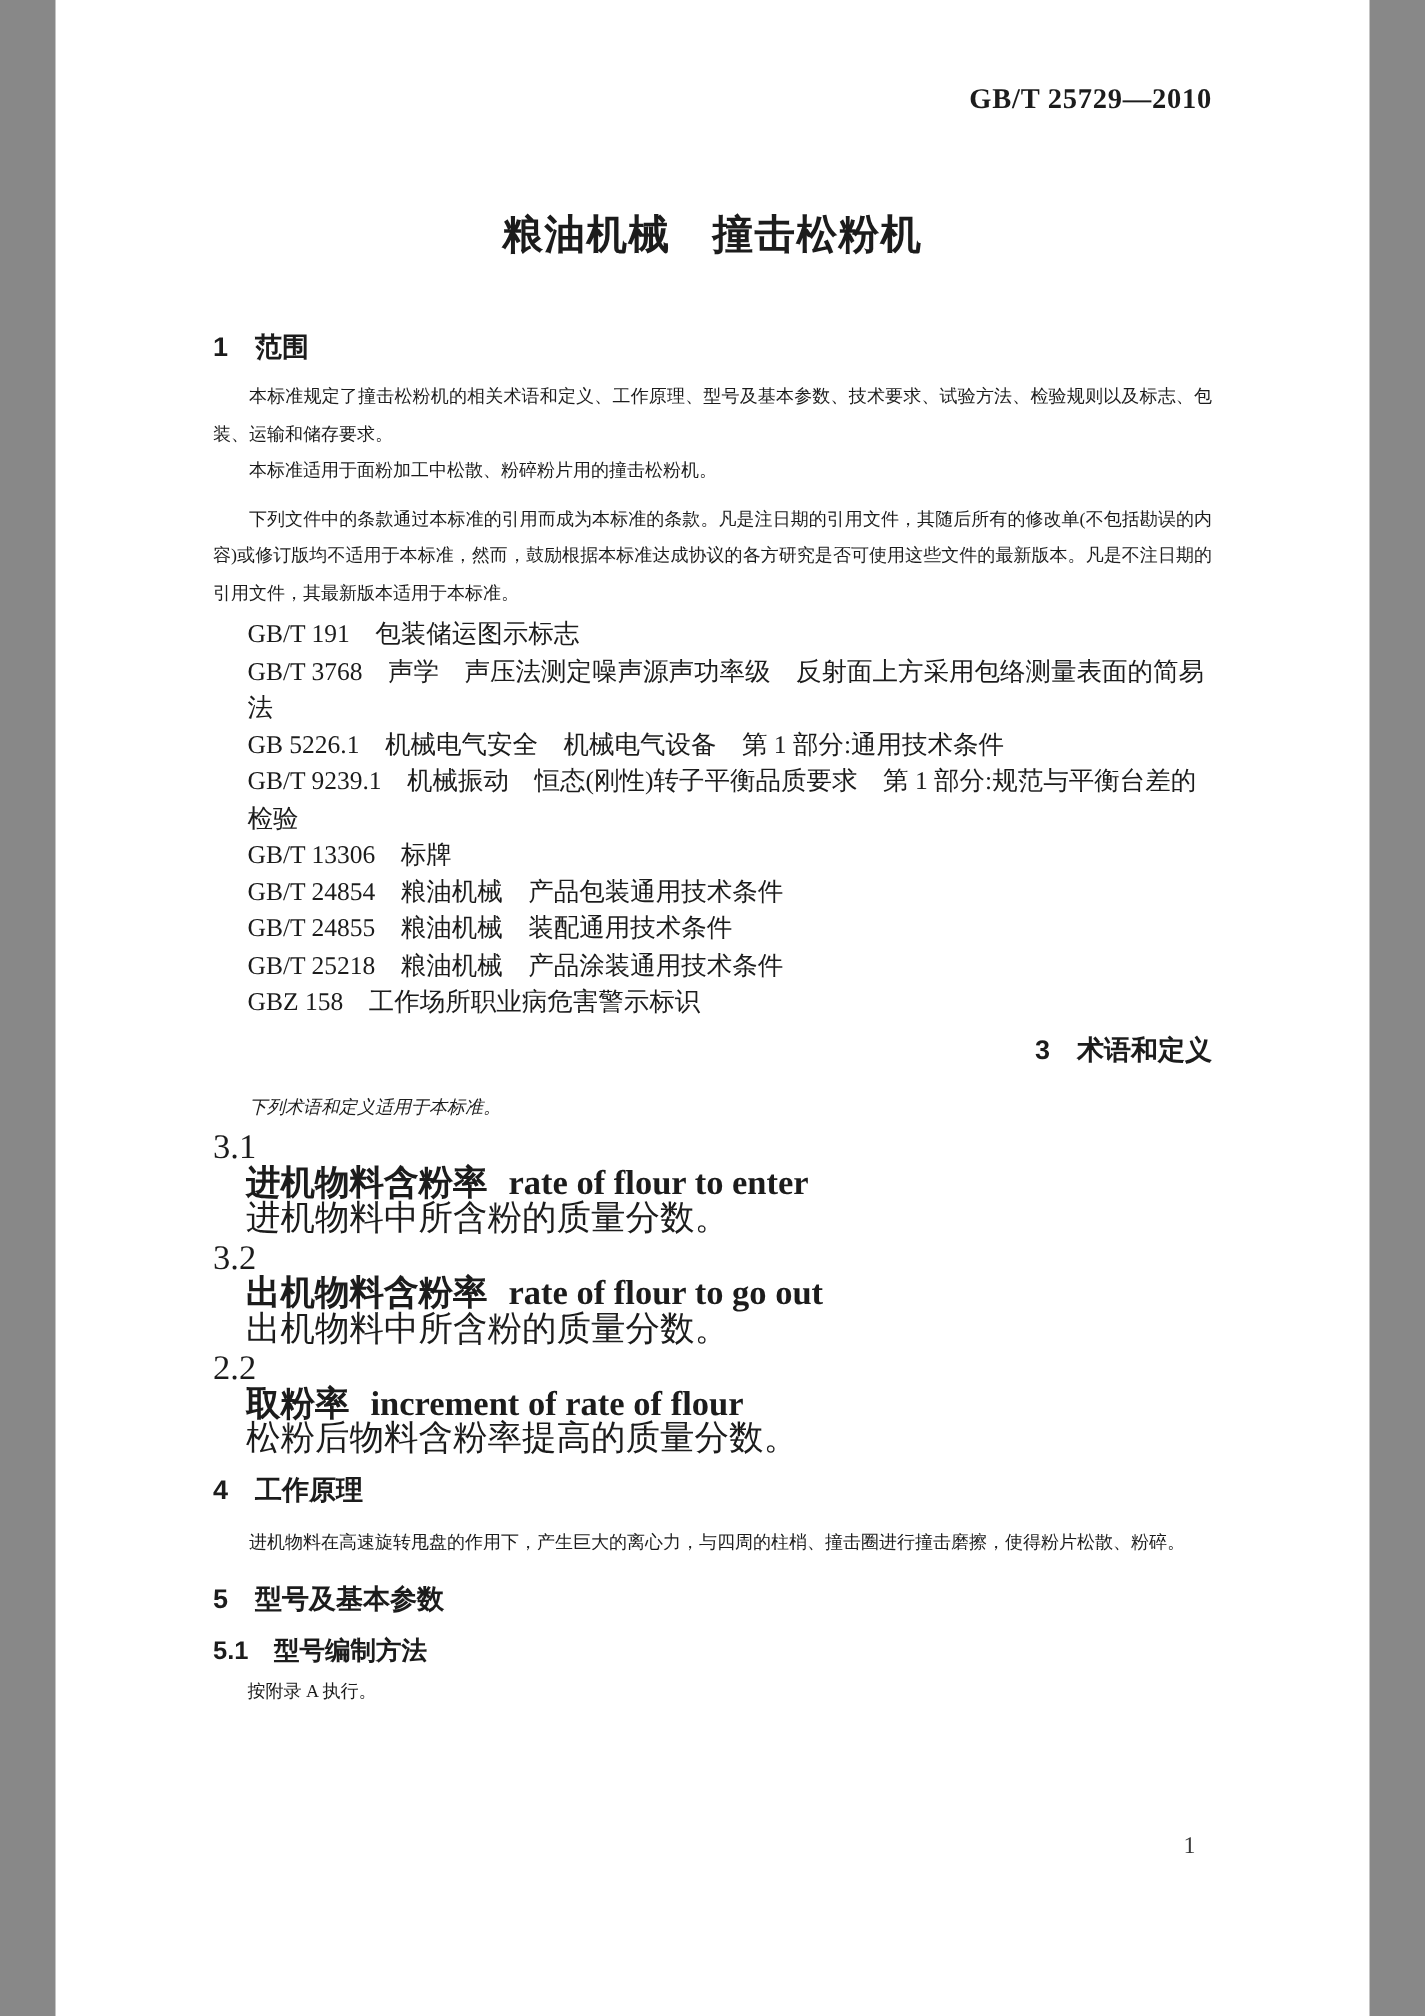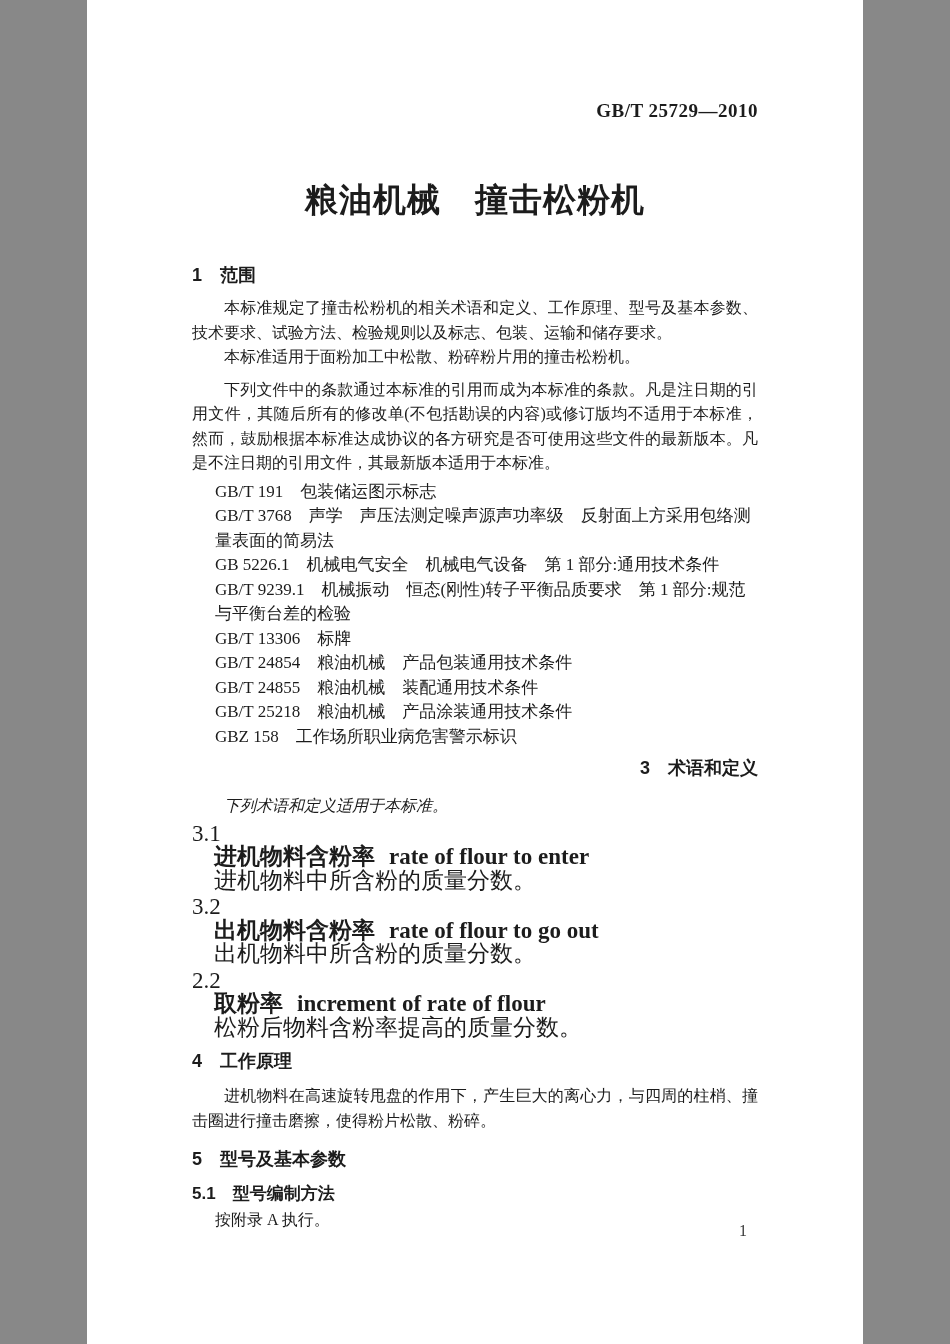--- a/index.html
+++ b/index.html
@@ -1,57 +1,57 @@
 <!DOCTYPE html>
 <html><head>
 <meta charset="utf-8">
 <style>
   html,body { margin:0; padding:0; background:#888; }
   .page {
     position:relative;
-    width:776px; height:1344px;
+    width:876px; height:1344px;
     margin:0 auto;
     background:#ffffff;
     color:#1c1c1c;
     font-family:"Liberation Serif", serif;
     box-sizing:border-box;
-    padding:100px 105px 0 105px;
+    padding:56px 105px 0 105px;
     overflow:hidden;
   }
   .std-code {
     text-align:right;
     font-family:"Liberation Serif", serif;
     font-weight:bold;
     font-size:19px;
     line-height:22px;
     letter-spacing:0.5px;
   }
   .doc-title {
     margin-top:61px;
     text-align:center;
     font-family:Liberation Sans, sans-serif;
     font-weight:bold;
-    font-size:33px;
+    font-size:27px;
     line-height:34px;
     letter-spacing:1px;
   }
   .sec-h {
     font-family:"Liberation Sans", sans-serif;
     font-weight:bold;
     font-size:18px;
     line-height:24px;
   }
   .h1 { margin-top:46px; }
   .h2 { margin-top:16px; }
   .h3 { margin-top:7px;text-align:right; }
   .h4 { margin-top:10px; }
   .h5 { margin-top:14px; }
   .h51 { margin-top:11px; font-size:17px; }
   .para {
-    font-size:16px;
+    font-size:12px;
     line-height:24.5px;
     text-align:justify;
     margin:0;
   }
   .para p { margin:0; text-indent:2em; }
   .p-s1 { margin-top:9px; }
   .p-s2 { margin-top:8px; }
   .p-s3 { margin-top:14px;font-style:italic; }
   .p-s4 { margin-top:11px; }
   .p-s5 { margin-top:2px; }

